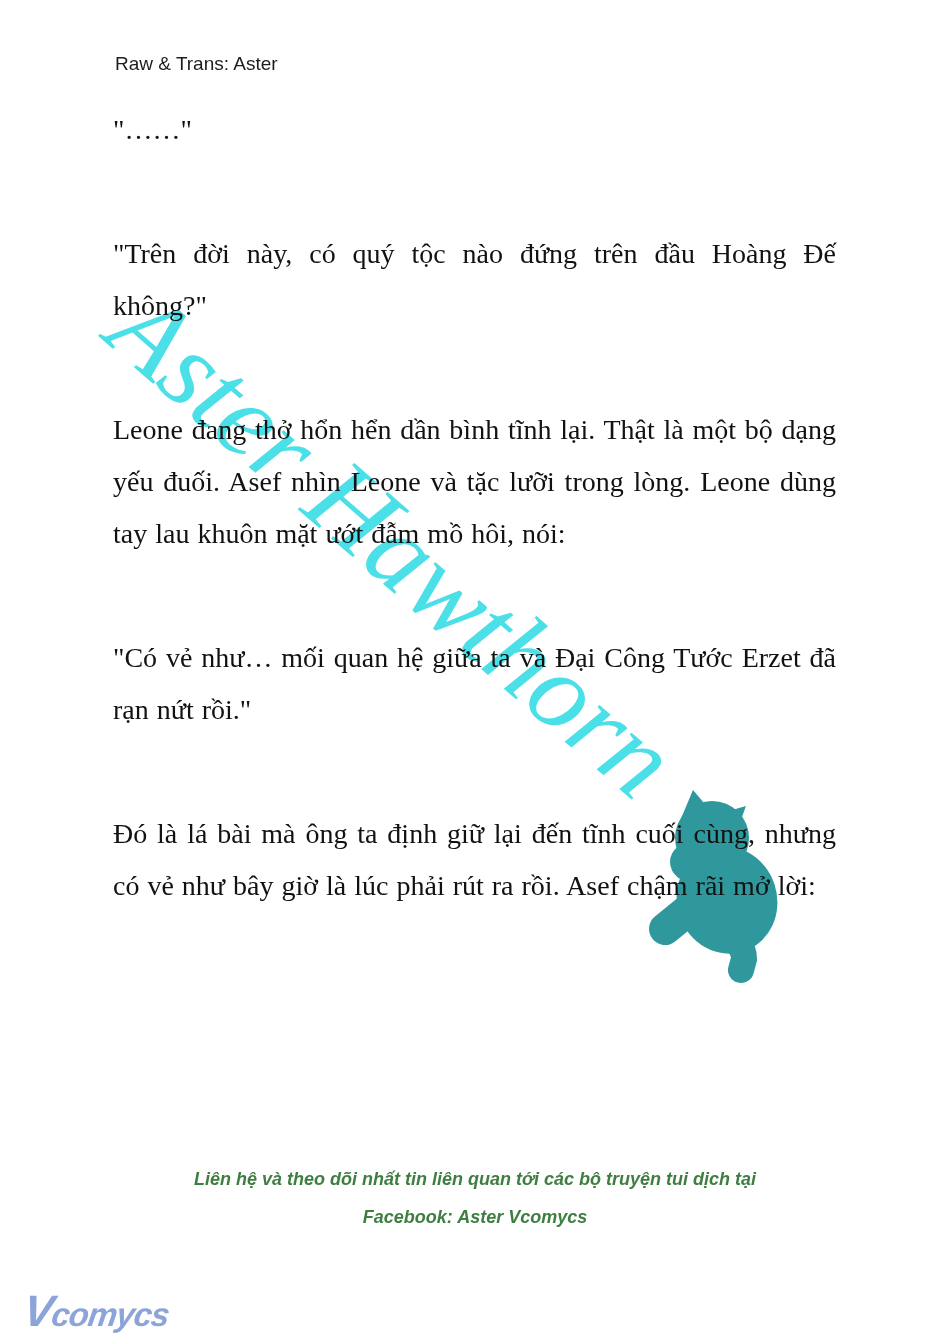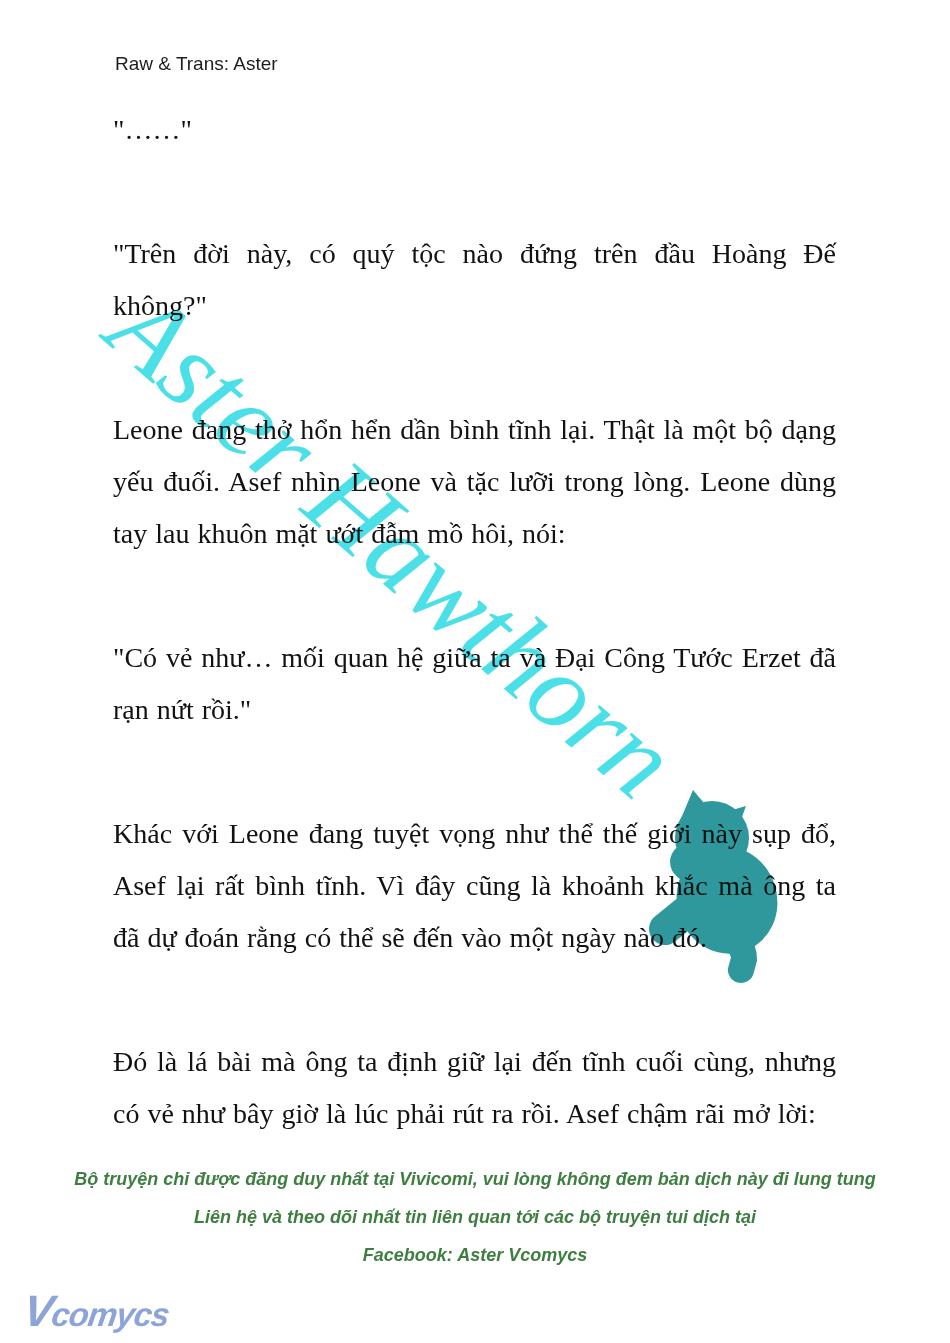--- a/index.html
+++ b/index.html
@@ -136,25 +136,23 @@
         <path d="M101 148 Q131 157 131 177 L128 188" stroke="currentColor" stroke-width="26" stroke-linecap="round" fill="none"></path>
       </g>
     </svg>
   </div>
 
   <div class="text-col">
     <p class="para">"……"</p>
     <p class="para">"Trên đời này, có quý tộc nào đứng trên đầu Hoàng Đế không?"</p>
     <p class="para">Leone đang thở hổn hển dần bình tĩnh lại. Thật là một bộ dạng yếu đuối. Asef nhìn Leone và tặc lưỡi trong lòng. Leone dùng tay lau khuôn mặt ướt đẫm mồ hôi, nói:</p>
     <p class="para">"Có vẻ như… mối quan hệ giữa ta và Đại Công Tước Erzet đã rạn nứt rồi."</p>
-    <p class="para">Khác với Leone đang tuyệt vọng như thể thế giới này sụp đổ, Asef lại rất bình tĩnh. Vì đây cũng là khoảnh khắc mà ông ta đã dự đoán rằng có thể sẽ đến vào một ngày nào đó.</p>
     <p class="para">Đó là lá bài mà ông ta định giữ lại đến tĩnh cuối cùng, nhưng có vẻ như bây giờ là lúc phải rút ra rồi. Asef chậm rãi mở lời:</p>
   </div>
 
   <div class="footer">
-    <div class="footer-line">Bộ truyện chỉ được đăng duy nhất tại Vivicomi, vui lòng không đem bản dịch này đi lung tung</div>
     <div class="footer-line">Liên hệ và theo dõi nhất tin liên quan tới các bộ truyện tui dịch tại</div>
     <div class="footer-line">Facebook: Aster Vcomycs</div>
   </div>
 
   <div class="logo">Vcomycs</div>
 
 </div>
 
 </body></html>

